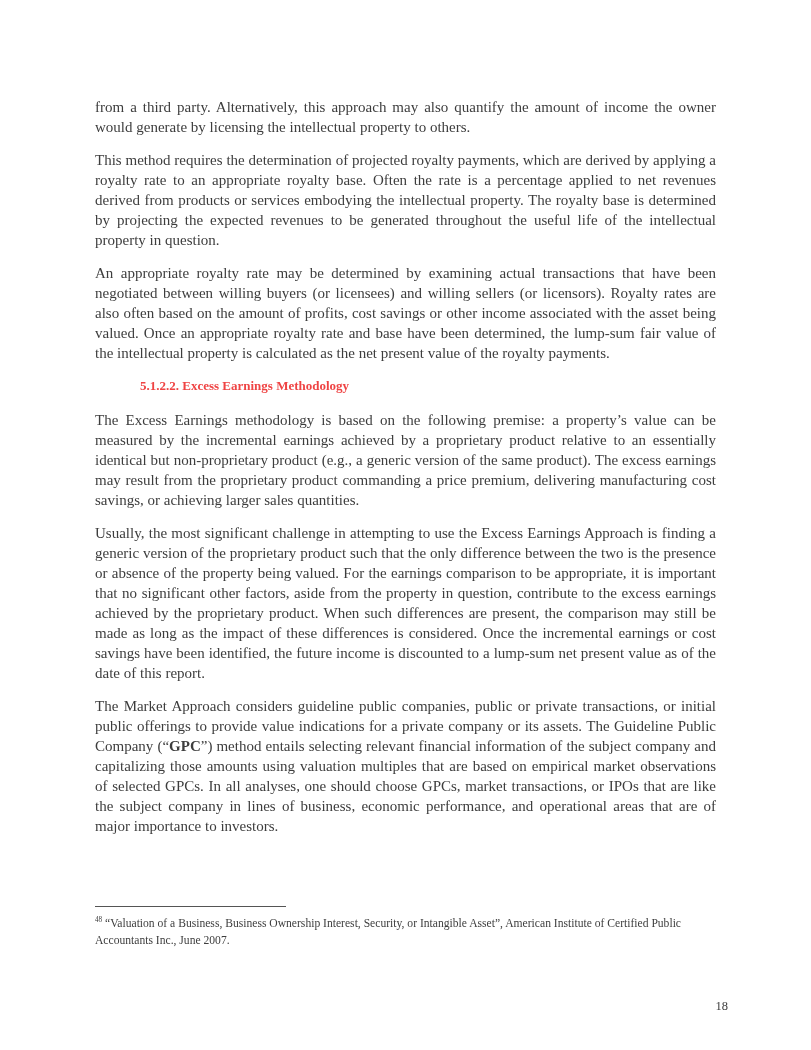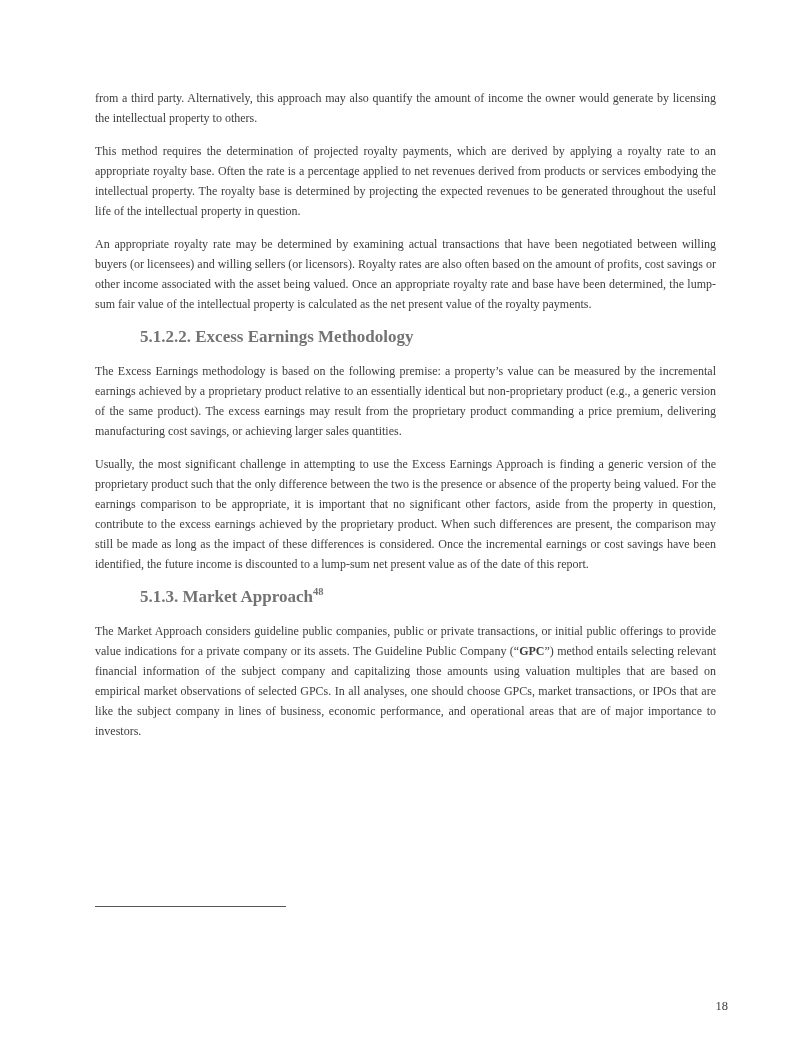--- a/index.html
+++ b/index.html
@@ -18,32 +18,32 @@
     color: #3d3d3d;
     overflow: hidden;
   }
   .content {
     position: absolute;
     left: 95px;
     top: 88px;
     width: 621px;
   }
   .para {
-    margin: 0 0 13px 0;
-    font-size: 12px;
+    margin: 9px 0 13px 0;
+    font-size: 15px;
     line-height: 20px;
     text-align: justify;
     font-family: Liberation Serif, serif;
   }
   .heading {
     margin: 7px 0 14px 45px;
-    font-size: 17px;
+    font-size: 13px;
     line-height: 20px;
     font-weight: 700;
-    color: #737373;
+    color: #ef4444;
   }
   sup {
     font-size: 0.62em;
     line-height: 0;
     vertical-align: super;
   }
   .footnote-area {
     position: absolute;
     left: 95px;
     top: 906px;
@@ -80,25 +80,25 @@
     <p class="para">This method requires the determination of projected royalty payments, which are derived by applying a royalty rate to an appropriate royalty base.  Often the rate is a percentage applied to net revenues derived from products or services embodying the intellectual property.  The royalty base is determined by projecting the expected revenues to be generated throughout the useful life of the intellectual property in question.</p>
 
     <p class="para">An appropriate royalty rate may be determined by examining actual transactions that have been negotiated between willing buyers (or licensees) and willing sellers (or licensors).  Royalty rates are also often based on the amount of profits, cost savings or other income associated with the asset being valued.  Once an appropriate royalty rate and base have been determined, the lump-sum fair value of the intellectual property is calculated as the net present value of the royalty payments.</p>
 
     <h2 class="heading">5.1.2.2.  Excess Earnings Methodology</h2>
 
     <p class="para">The Excess Earnings methodology is based on the following premise: a property’s value can be measured by the incremental earnings achieved by a proprietary product relative to an essentially identical but non-proprietary product (e.g., a generic version of the same product).  The excess earnings may result from the proprietary product commanding a price premium, delivering manufacturing cost savings, or achieving larger sales quantities.</p>
 
     <p class="para">Usually, the most significant challenge in attempting to use the Excess Earnings Approach is finding a generic version of the proprietary product such that the only difference between the two is the presence or absence of the property being valued.  For the earnings comparison to be appropriate, it is important that no significant other factors, aside from the property in question, contribute to the excess earnings achieved by the proprietary product.  When such differences are present, the comparison may still be made as long as the impact of these differences is considered.  Once the incremental earnings or cost savings have been identified, the future income is discounted to a lump-sum net present value as of the date of this report.</p>
 
-    <h2 class="heading"><span>5.1.3. Market Approach</span><sup>48</sup></h2>
 
     <p class="para"><span>The Market Approach considers guideline public companies, public or private transactions, or initial public offerings to provide value indications for a private company or its assets.  The Guideline Public Company (“</span><span style="font-weight: 700;">GPC</span><span>”) method entails selecting relevant financial information of the subject company and capitalizing those amounts using valuation multiples that are based on empirical market observations of selected GPCs.  In all analyses, one should choose GPCs, market transactions, or IPOs that are like the subject company in lines of business, economic performance, and operational areas that are of major importance to investors.</span></p>
 
   </div>
 
   <div class="footnote-area">
     <div class="footnote-rule"></div>
+    <p class="footnote-text"><sup>48</sup><span> “Valuation of a Business, Business Ownership Interest, Security, or Intangible Asset”, American Institute of Certified Public Accountants Inc., June 2007.</span></p>
   </div>
 
   <div class="page-number">18</div>
 
 </div>
 
 </body></html>

